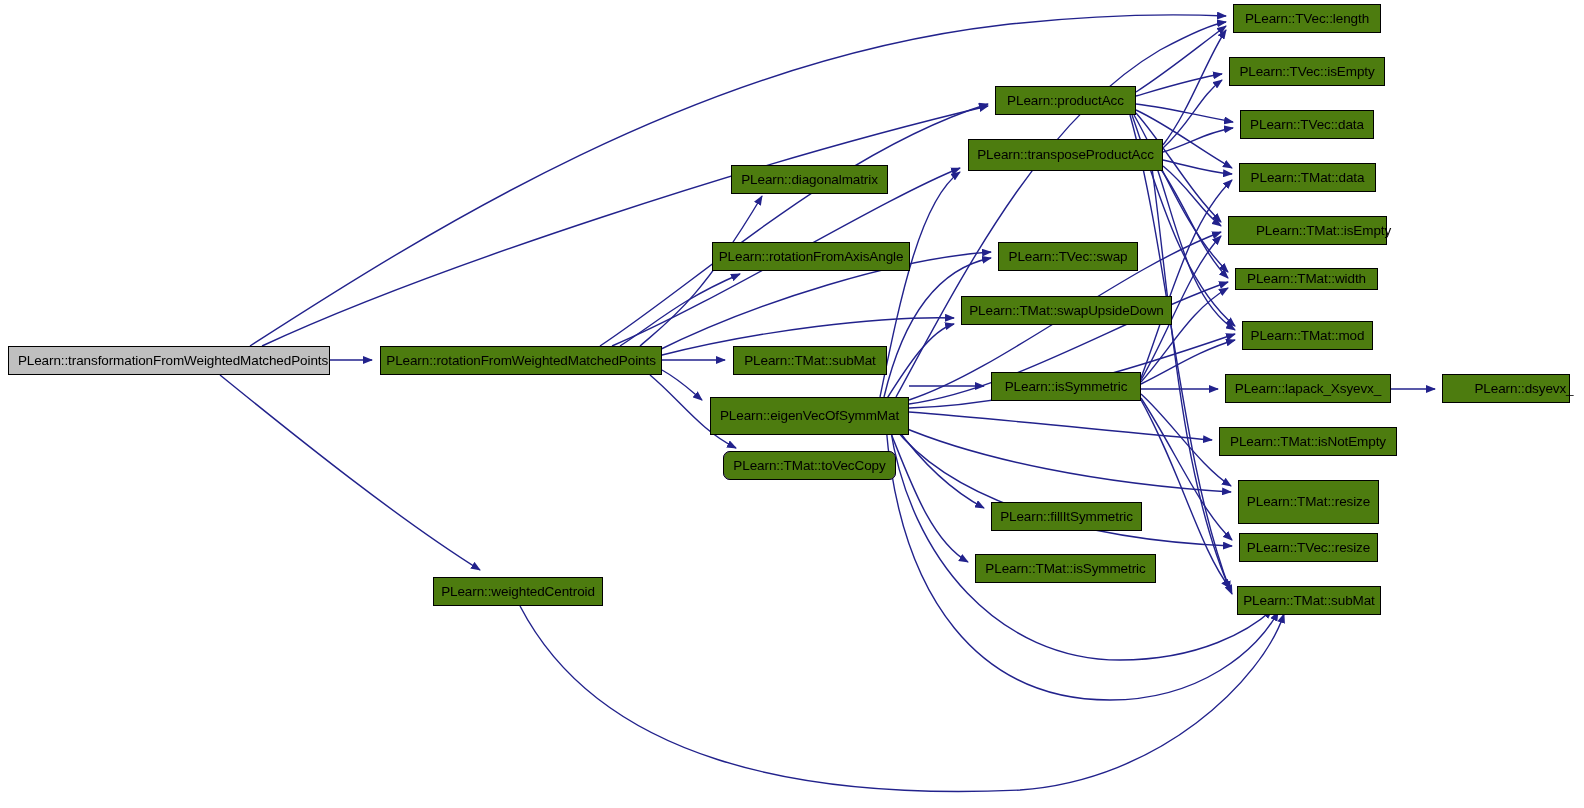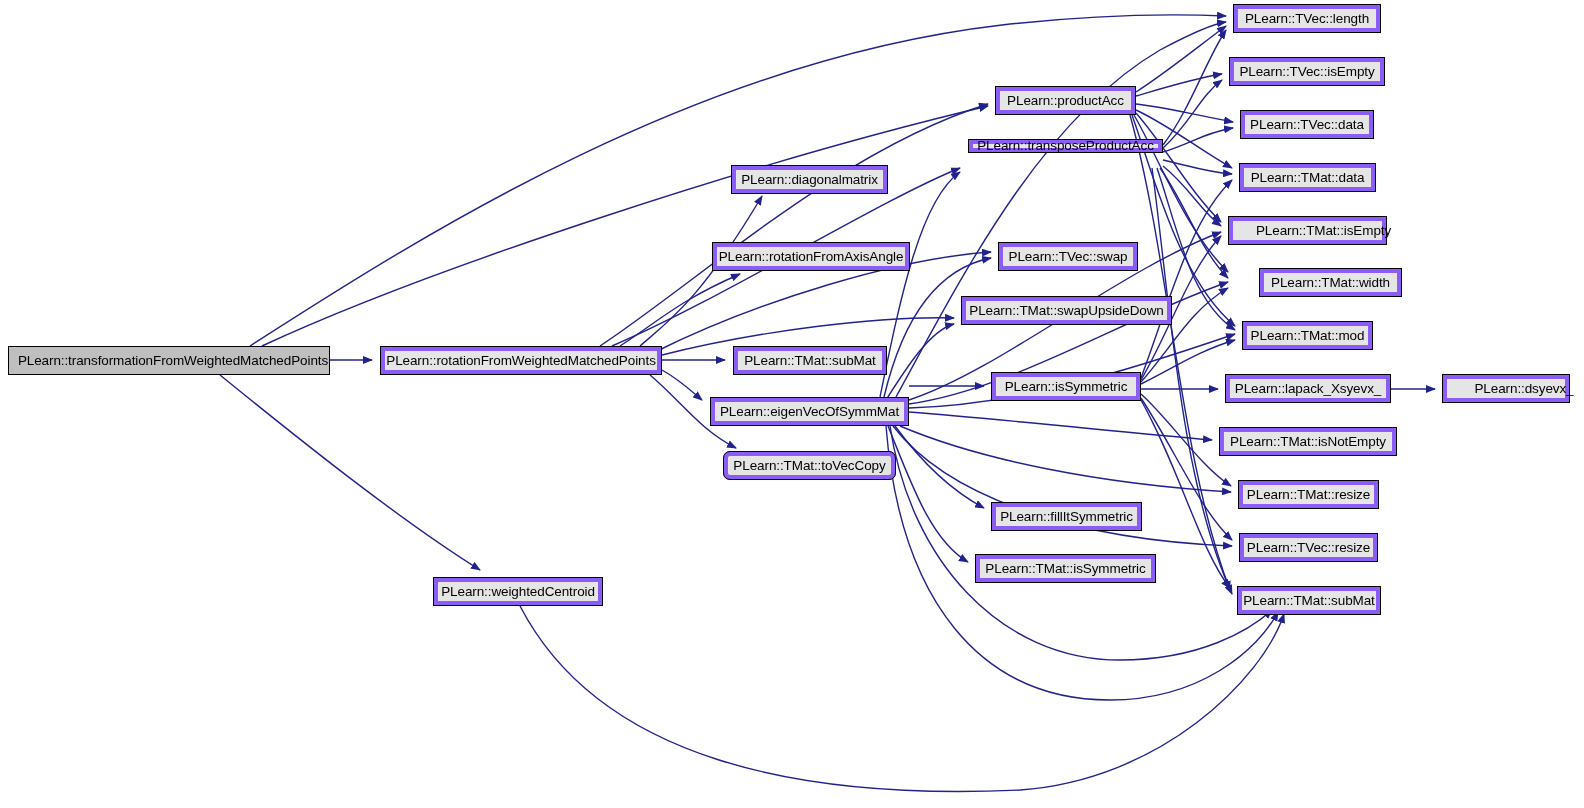--- a/index.html
+++ b/index.html
@@ -13,22 +13,22 @@
   }
   svg#edges{
     position:absolute;
     left:0; top:0;
     width:1584px; height:808px;
     pointer-events:none;
   }
   .node{
     position:absolute;
     box-sizing:border-box;
-    background:#e5e5e5;
-    border:5px solid #8b5cf6;
+    background:#4d7c0f;
+    border:1px solid #8b5cf6;
     outline:1px solid #000000;
     outline-offset:-1px;
     display:flex;
     align-items:center;
     justify-content:center;
     font-size:13.5px;
     color:#000000;
     white-space:nowrap;
     letter-spacing:-0.1px;
   }
@@ -121,30 +121,30 @@
       </div>
       <div class="node" style="left: 731px; top: 165px; width: 157px; height: 29px;">
         <span class="lbl">PLearn::diagonalmatrix</span>
       </div>
       <div class="node" style="left: 712px; top: 242px; width: 198px; height: 29px;">
         <span class="lbl">PLearn::rotationFromAxisAngle</span>
       </div>
       <div class="node" style="left: 733px; top: 346px; width: 154px; height: 29px;">
         <span class="lbl">PLearn::TMat::subMat</span>
       </div>
-      <div class="node" style="left: 710px; top: 397px; width: 199px; height: 29px;">
+      <div class="node" style="left: 710px; top: 397px; width: 199px; height: 38px;">
         <span class="lbl">PLearn::eigenVecOfSymmMat</span>
       </div>
       <div class="node" style="left: 723px; top: 451px; width: 173px; height: 29px; border-radius: 7px;">
         <span class="lbl">PLearn::TMat::toVecCopy</span>
       </div>
       <div class="node" style="left: 995px; top: 86px; width: 141px; height: 29px;">
         <span class="lbl">PLearn::productAcc</span>
       </div>
-      <div class="node" style="left: 968px; top: 139px; width: 195px; height: 14px;">
+      <div class="node" style="left: 968px; top: 139px; width: 195px; height: 32px;">
         <span class="lbl">PLearn::transposeProductAcc</span>
       </div>
       <div class="node" style="left: 998px; top: 242px; width: 140px; height: 29px;">
         <span class="lbl">PLearn::TVec::swap</span>
       </div>
       <div class="node" style="left: 961px; top: 296px; width: 211px; height: 29px;">
         <span class="lbl">PLearn::TMat::swapUpsideDown</span>
       </div>
       <div class="node" style="left: 991px; top: 372px; width: 150px; height: 29px;">
         <span class="lbl">PLearn::isSymmetric</span>
@@ -163,33 +163,33 @@
       </div>
       <div class="node" style="left: 1240px; top: 110px; width: 134px; height: 29px;">
         <span class="lbl">PLearn::TVec::data</span>
       </div>
       <div class="node" style="left: 1239px; top: 163px; width: 137px; height: 29px;">
         <span class="lbl">PLearn::TMat::data</span>
       </div>
       <div class="node" style="left: 1228px; top: 216px; width: 159px; height: 29px; padding-left: 32px;">
         <span class="lbl">PLearn::TMat::isEmpty</span>
       </div>
-      <div class="node" style="left: 1235px; top: 268px; width: 143px; height: 29px; margin-left: 24px;">
+      <div class="node" style="left: 1235px; top: 268px; width: 143px; height: 22px;">
         <span class="lbl">PLearn::TMat::width</span>
       </div>
       <div class="node" style="left: 1242px; top: 321px; width: 131px; height: 29px;">
         <span class="lbl">PLearn::TMat::mod</span>
       </div>
       <div class="node" style="left: 1225px; top: 374px; width: 166px; height: 29px;">
         <span class="lbl">PLearn::lapack_Xsyevx_</span>
       </div>
       <div class="node" style="left: 1219px; top: 427px; width: 178px; height: 29px;">
         <span class="lbl">PLearn::TMat::isNotEmpty</span>
       </div>
-      <div class="node" style="left: 1238px; top: 480px; width: 141px; height: 29px;">
+      <div class="node" style="left: 1238px; top: 480px; width: 141px; height: 44px;">
         <span class="lbl">PLearn::TMat::resize</span>
       </div>
       <div class="node" style="left: 1239px; top: 533px; width: 139px; height: 29px;">
         <span class="lbl">PLearn::TVec::resize</span>
       </div>
       <div class="node" style="left: 1237px; top: 586px; width: 144px; height: 29px;">
         <span class="lbl">PLearn::TMat::subMat</span>
       </div>
       <div class="node" style="left: 1442px; top: 374px; width: 128px; height: 29px; padding-left: 36px;">
         <span class="lbl">PLearn::dsyevx_</span>

